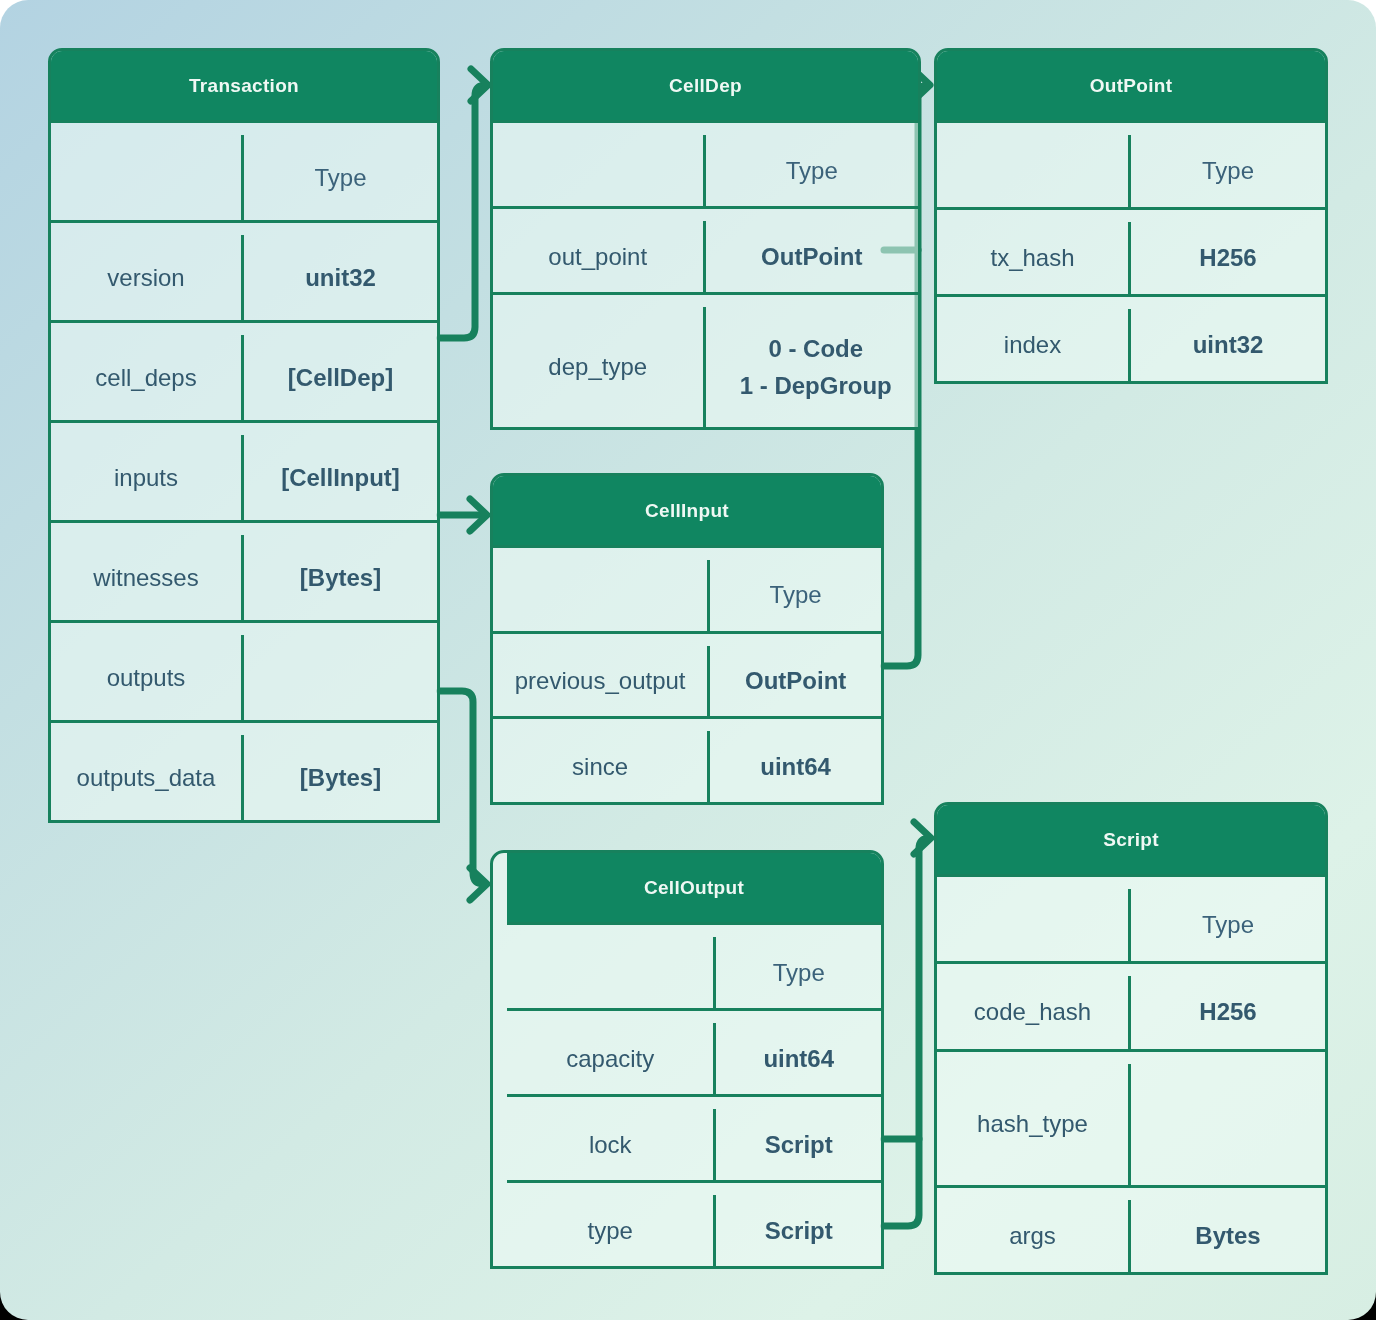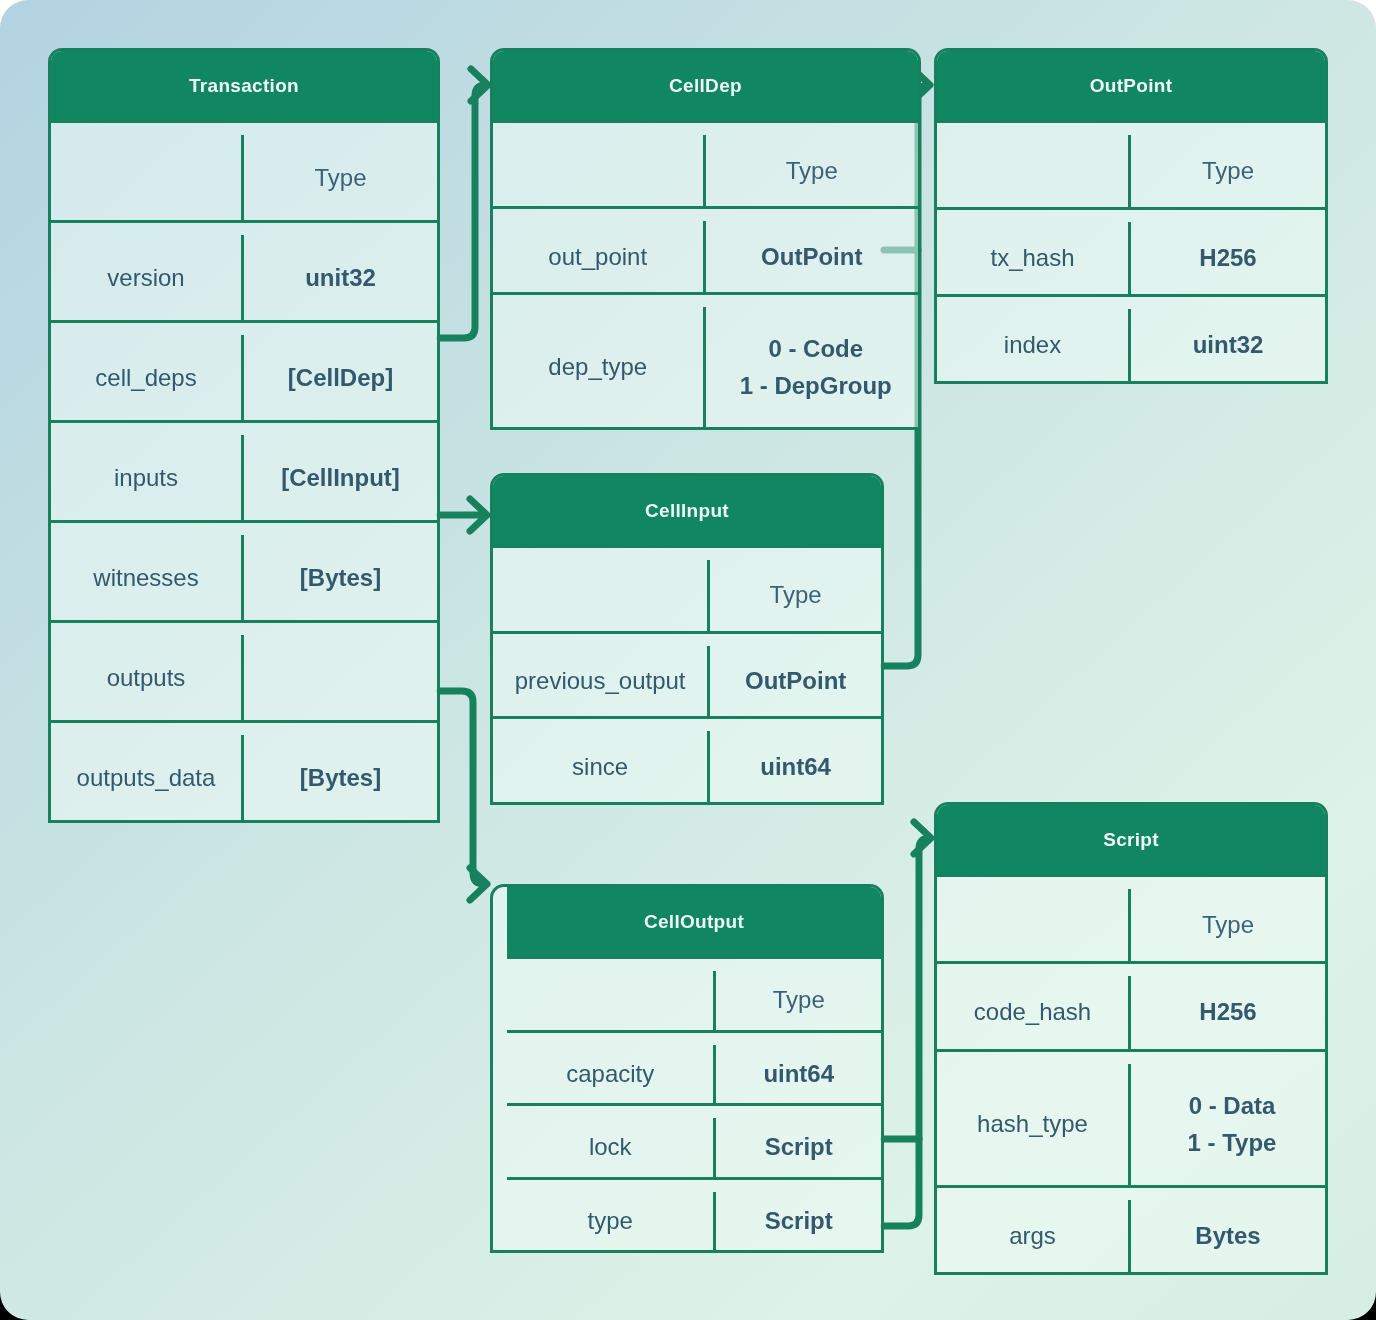--- a/index.html
+++ b/index.html
@@ -37,21 +37,21 @@
         font-size:24px;color:var(--text);margin-top:12px;}
   .cell.field{width:50%;flex:0 0 auto;border-right:3px solid var(--line);box-sizing:border-box;}
   .cell.types{flex:1 1 auto;font-weight:bold;flex-direction:column;gap:9px;}
   .row.typehead .cell.types{font-weight:normal;color:#3b627a;}
   .t-cellinput .cell.field,.t-celloutput .cell.field{width:56%;}
   
   .t-transaction{left:48px;top:48px;width:392px;height:775px;}
   .t-celldep   {left:490px;top:48px;width:431px;height:382px;}
   .t-outpoint  {left:934px;top:48px;width:394px;height:336px;}
   .t-cellinput {left:490px;top:473px;width:394px;height:332px;text-align:right;}
-  .t-celloutput{left:490px;top:884px;width:394px;height:369px;padding-left:14px;}
+  .t-celloutput{left:490px;top:850px;width:394px;height:419px;padding-left:14px;}
   .t-script    {left:934px;top:802px;width:394px;height:473px;}
 </style>
 </head>
 <body>
 
 <div class="page">
 
   <svg class="wires" width="1376" height="1320" viewBox="0 0 1376 1320">
 
     <path d="M 440 338 H 464 Q 475 338 475 327 V 96 Q 475 85 486 85 H 487"></path>
@@ -230,24 +230,20 @@
           </div>
         </div>
         <div class="row">
           <div class="cell field">code_hash</div>
           <div class="cell types">
             <div>H256</div>
           </div>
         </div>
         <div class="row two">
           <div class="cell field">hash_type</div>
-          <div class="cell types">
-            <div>0 - Data</div>
-            <div>1 - Type</div>
-          </div>
         </div>
         <div class="row">
           <div class="cell field">args</div>
           <div class="cell types">
             <div>Bytes</div>
           </div>
         </div>
       </div>
   </div>
 

